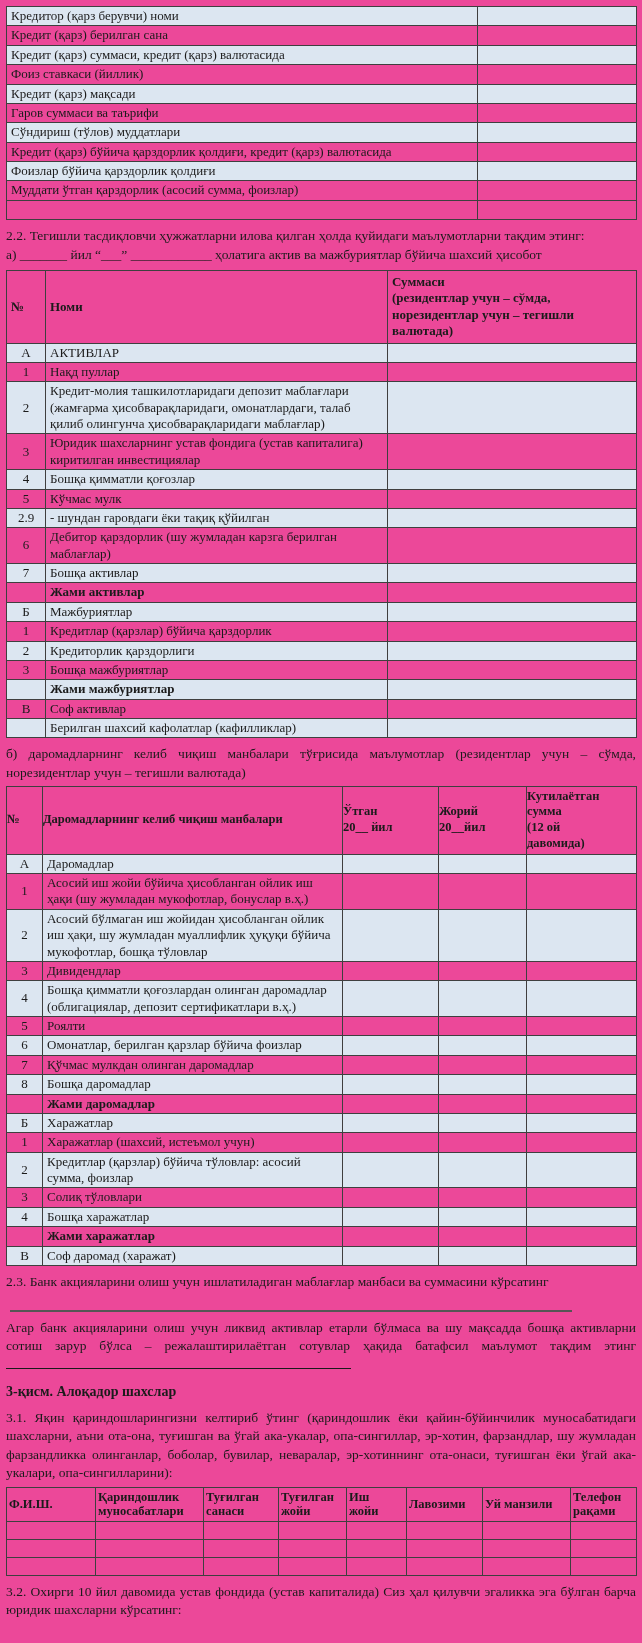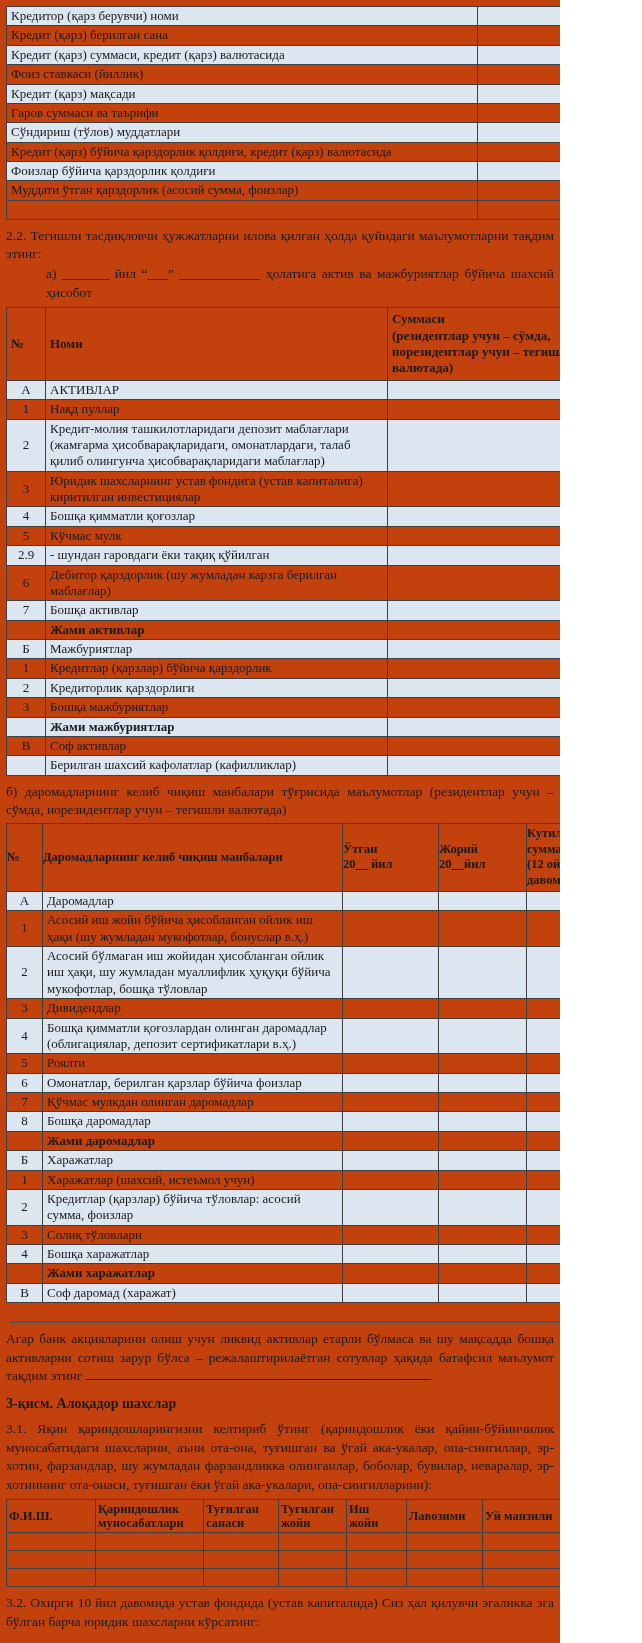--- a/index.html
+++ b/index.html
@@ -2,22 +2,22 @@
 <html style="--row-shade: #dce6f1; --border: #3f3f3f; --text: #1b1b1b;"><head>
 <meta charset="utf-8">
 <style>
   :root{
     --row-shade:#dce6f1;
     --border:#3f3f3f;
     --text:#1b1b1b;
   }
   html,body{margin:0;padding:0;background:#ffffff;}
   .page{
-    width:560px;height:1643px;overflow:hidden;box-sizing:border-box;
-    padding:6px 6px 0 6px;background:#c2410c;color:var(--text);
+    width:642px;height:1643px;overflow:hidden;box-sizing:border-box;
+    padding:6px 6px 0 6px;background:#ec4899;color:var(--text);
     font-family:"Liberation Serif","DejaVu Serif",serif;
     font-size:13.5px;
   }
   .doc-table{
     border-collapse:collapse;table-layout:fixed;width:630px;
   }
   .doc-table th,.doc-table td{
     border:1px solid var(--border);
     padding:1px 4px;vertical-align:middle;
     font-size:13px;line-height:1.26;color:var(--text);
@@ -29,21 +29,21 @@
   .doc-table td.num{text-align:center;}
   .doc-table th{font-weight:bold;text-align:left;white-space:pre-line;vertical-align:middle;}
   .t2 th{padding:3px 4px;}
   .t3 th{padding:2px 0;font-size:12.5px;}
   .t4{margin-top:4px;border-radius:19px;}
   .t4 th{font-size:12.5px;line-height:1.15;padding:2px 2px;}
   .t4 tbody td{height:15px;}
   .para{
     margin:7px 0 0 0;text-align:justify;line-height:1.38;color:var(--text);
   }
-  .para.tight{margin-top:1px;margin-left:40px;}
+  .para.tight{margin-top:1px;}
   .rule{
     width:562px;border-bottom:2px solid #555;height:1px;
     margin:17px 0 2px 4px;
   }
   .fill{
     display:inline-block;width:345px;height:0.85em;
     border-bottom:1px solid var(--text);
   }
   h3.part-heading{
     margin:9px 0 0 0;font-size:14px;line-height:1.3;color:var(--text);
@@ -361,20 +361,21 @@
             <td class="num">В</td>
             <td class="label">Соф даромад (харажат)</td>
             <td class="val"></td>
             <td class="val"></td>
             <td class="val"></td>
           </tr>
         </tbody>
     </table>
   </div>
 
+  <p class="para">2.3. Банк акцияларини олиш учун ишлатиладиган маблағлар манбаси ва суммасини кўрсатинг</p>
   <div class="rule"></div>
 
   <p class="para"><span>Агар банк акцияларини олиш учун ликвид активлар етарли бўлмаса ва шу мақсадда бошқа активларни сотиш зарур бўлса – режалаштирилаётган сотувлар ҳақида батафсил маълумот тақдим этинг</span>
     <span class="fill"></span></p>
 
   <h3 class="part-heading">3-қисм. Алоқадор шахслар</h3>
 
   <p class="para">3.1. Яқин қариндошларингизни келтириб ўтинг (қариндошлик ёки қайин-бўйинчилик муносабатидаги шахсларни, аъни ота-она, туғишган ва ўгай ака-укалар, опа-сингиллар, эр-хотин, фарзандлар, шу жумладан фарзандликка олинганлар, боболар, бувилар, неваралар, эр-хотиннинг ота-онаси, туғишган ёки ўгай ака-укалари, опа-сингилларини):</p>
 
   <table class="doc-table t4">

